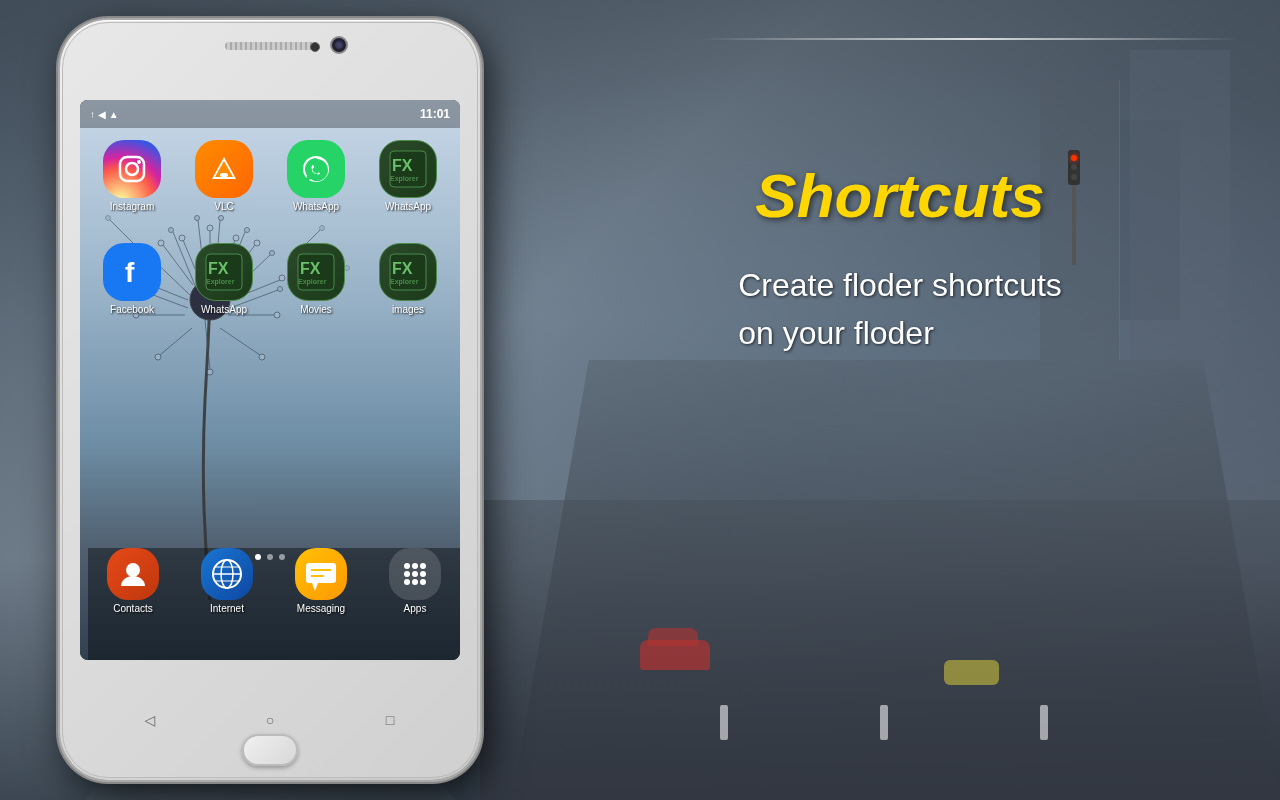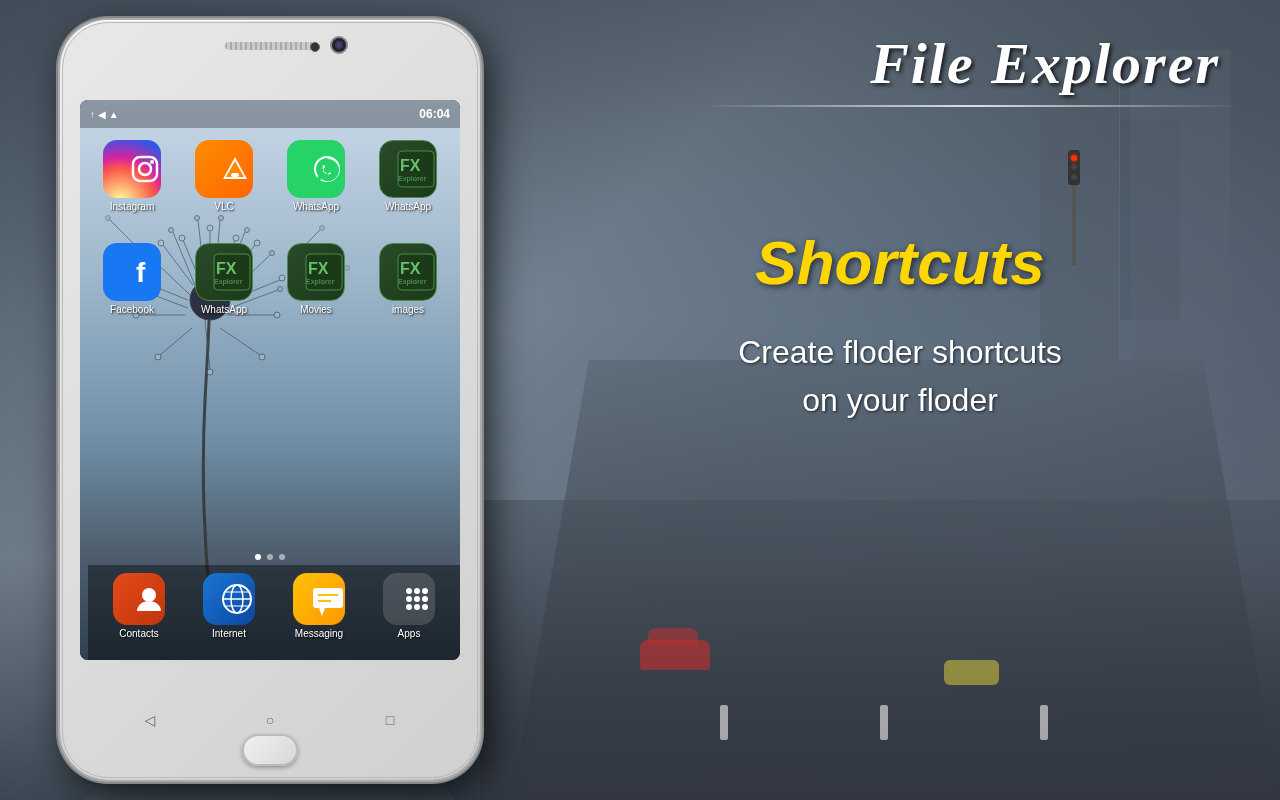--- a/index.html
+++ b/index.html
@@ -84,21 +84,21 @@
       color: #FFD700;
       font-style: italic;
       font-weight: bold;
       text-shadow: 2px 2px 6px rgba(0,0,0,0.6);
       margin-top: 120px;
     }
 
     .shortcuts-desc {
       font-size: 32px;
       color: white;
-      text-align: center;
+      text-align: left;
       margin-top: 30px;
       text-shadow: 1px 1px 3px rgba(0,0,0,0.7);
       line-height: 1.5;
     }
 
     
     .phone-container {
       position: absolute;
       left: 60px;
       top: 20px;
@@ -260,24 +260,24 @@
     .app-icon {
       display: flex;
       flex-direction: column;
       align-items: center;
       gap: 3px;
     }
 
     .app-icon-img {
       width: 58px;
       height: 58px;
-      border-radius: 14px;
+      border-radius: 21px;
       display: flex;
       align-items: center;
-      justify-content: flex-end;
+      justify-content: center;
       font-size: 28px;
       font-weight: bold;
       position: relative;
       overflow: hidden;
     }
 
     .app-icon-label {
       font-size: 10px;
       color: white;
       text-shadow: 1px 1px 2px rgba(0,0,0,0.9);
@@ -310,25 +310,24 @@
     .icon-facebook {
       background: #1877F2;
     }
 
     
     .phone-dock {
       position: absolute;
       bottom: 0;
       left: 8px;
       right: 0;
-      height: 95px;
+      height: 112px;
       background: rgba(0,0,0,0.4);
       display: grid;
       grid-template-columns: repeat(4, 1fr);
-      padding: 8px;
       gap: 4px;
       z-index: 5;
     }
 
     
     .icon-contacts {
       background: linear-gradient(135deg, #e64a19, #bf360c);
     }
 
     
@@ -495,21 +494,20 @@
   <div style="position:absolute;bottom:60px;left:50%;width:8px;height:35px;background:rgba(255,255,255,0.55);border-radius:2px;"></div>
   <div style="position:absolute;bottom:60px;left:70%;width:8px;height:35px;background:rgba(255,255,255,0.55);border-radius:2px;"></div>
 
   <div style="position:absolute;bottom:130px;left:20%;width:70px;height:30px;background:rgba(180,50,50,0.7);border-radius:8px 8px 3px 3px;">
     <div style="position:absolute;top:-12px;left:8px;width:50px;height:18px;background:rgba(180,50,50,0.6);border-radius:8px 8px 0 0;"></div>
   </div>
   <div style="position:absolute;bottom:115px;left:58%;width:55px;height:25px;background:rgba(200,190,60,0.6);border-radius:6px;"></div>
 </div>
 
 <div class="right-panel">
-  <div class="app-title">File Explorer</div>
   <div class="title-divider"></div>
 
   <div class="shortcuts-title">Shortcuts</div>
 
   <div class="shortcuts-desc">
     <span>Create floder shortcuts</span><br>
     <span>on your floder</span>
   </div>
 </div>
 
@@ -584,21 +582,21 @@
         </g>
       </svg>
     </div>
 
     <div class="status-bar">
       <div class="status-icons">
         <span>↑</span>
         <span>◀</span>
         <span>▲</span>
       </div>
-      <div class="status-time">06:04</div>
+      <div class="status-time">11:01</div>
     </div>
 
     <div class="app-grid" style="top:32px; padding-bottom:0;">
 
       <div class="app-icon">
         <div class="app-icon-img icon-instagram">
           <svg width="32" height="32" viewBox="0 0 32 32" fill="none">
             <rect x="4" y="4" width="24" height="24" rx="7" stroke="white" stroke-width="2.5" fill="none"></rect>
             <circle cx="16" cy="16" r="6" stroke="white" stroke-width="2.5" fill="none"></circle>
             <circle cx="23" cy="9" r="2" fill="white"></circle>

